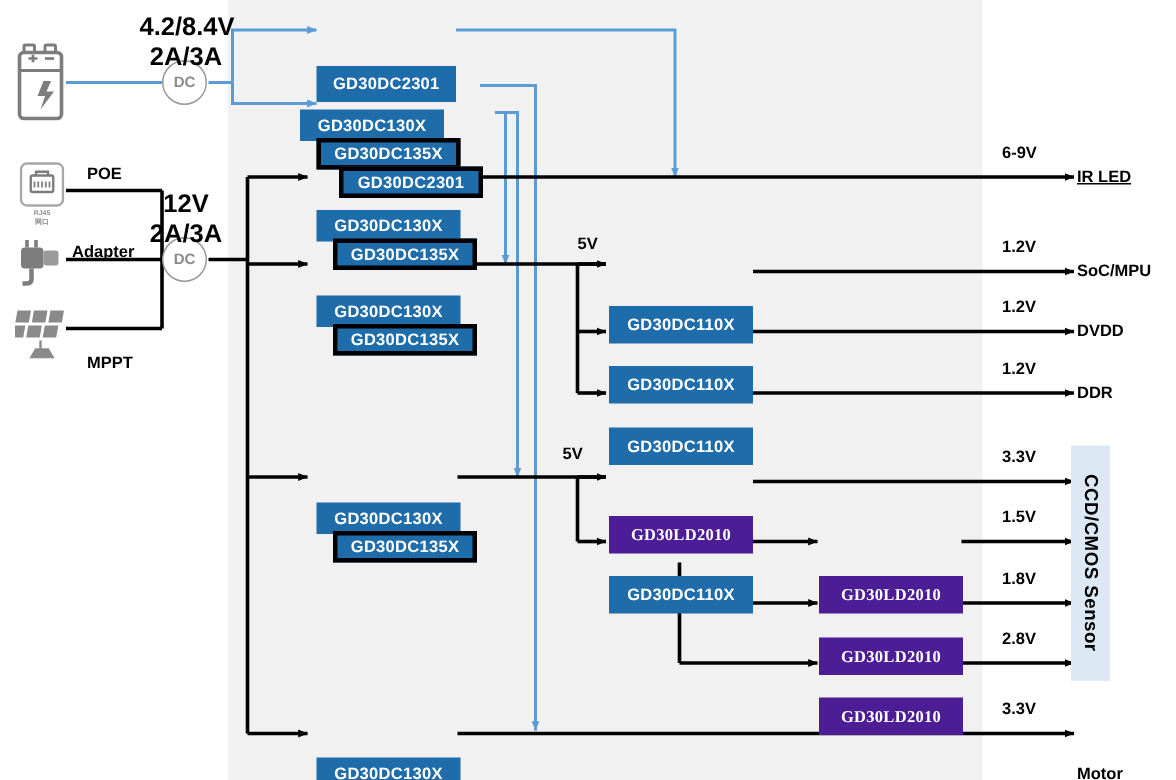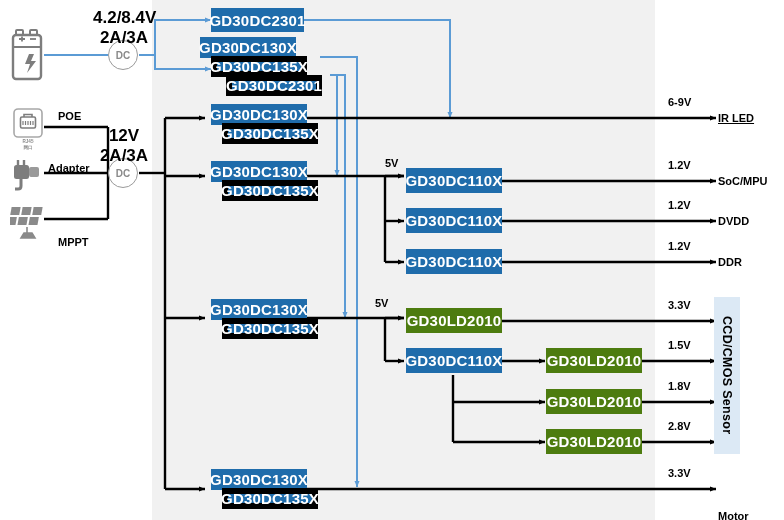--- a/index.html
+++ b/index.html
@@ -15,29 +15,30 @@
     position:absolute;left:152px;top:0;width:503px;height:520px;
     background:#f1f1f1;
   }
 
   svg.wires{position:absolute;left:0;top:0;width:784px;height:520px;pointer-events:none;}
 
   
   .chip{
     position:absolute;
     color:#ffffff;
-    font-size:15px;font-weight:bold;
+    font-size:11px;font-weight:bold;
     display:flex;align-items:center;justify-content:center;
     letter-spacing:.2px;
     white-space:nowrap;
     box-sizing:border-box;
+    margin-top:36px;
   }
   .chip.blue{background:#1f6cab;}
-  .chip.green{background:#4d7c0f;}
-  .chip.outline{border:6px solid #000000;}
+  .chip.green{background:#4c1d95;font-family:Liberation Serif, serif;}
+  .chip.outline{border:3px solid #000000;}
 
   
   .lbl{
     position:absolute;color:#000000;font-size:11px;font-weight:bold;
     white-space:nowrap;
   }
   .vlbl{
     position:absolute;color:#000;font-size:17px;font-weight:bold;
     white-space:nowrap;line-height:1.15;text-align:center;
   }

